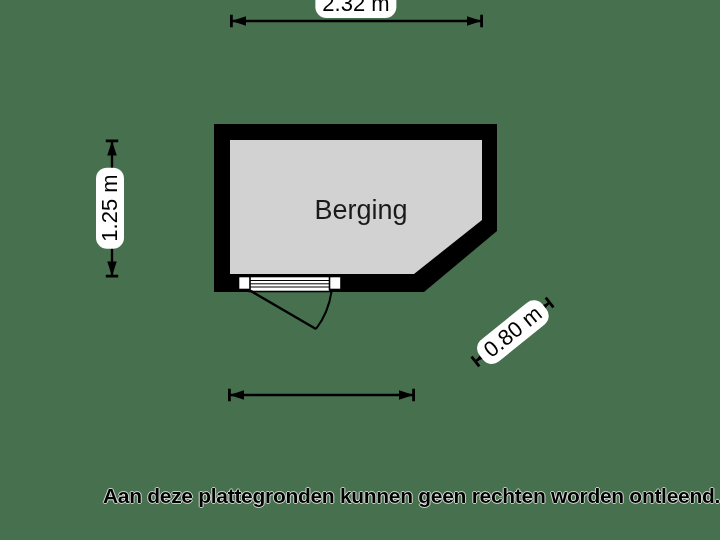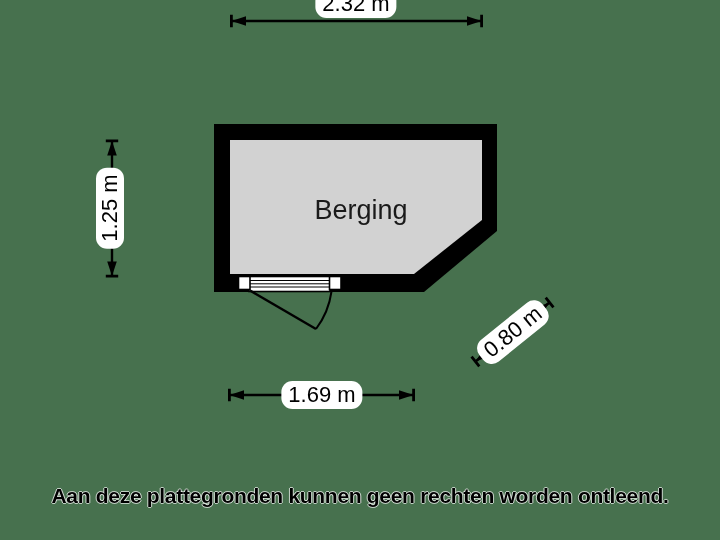--- a/index.html
+++ b/index.html
@@ -30,21 +30,21 @@
     color: #1a1a1a;
     font-size: 27px;
     white-space: nowrap;
     margin-top: 8px;
   }
 
   .footer {
     position: absolute;
     left: 0; top: 483px;
     width: 720px;
-    text-align: center;
+    text-align: right;
     color: #000000;
     font-size: 21px;
     font-weight: 700;
     line-height: 25px;
     letter-spacing: -0.3px;
     text-shadow: -1px 0 0 rgba(255,255,255,.65), 1px 0 0 rgba(255,255,255,.65),
                  0 -1px 0 rgba(255,255,255,.65), 0 1px 0 rgba(255,255,255,.65);
   }
 </style>
 </head>
@@ -77,21 +77,20 @@
     <path d="M 331.5,291.5 A 81 81 0 0 1 316,329" fill="none" stroke="#000000" stroke-width="2"></path>
 
     <line x1="231.5" y1="21" x2="481.5" y2="21" stroke="#000000" stroke-width="2.4" marker-start="url(#dimArrow)" marker-end="url(#dimArrow)"></line>
     <line x1="112" y1="141" x2="112" y2="276" stroke="#000000" stroke-width="2.4" marker-start="url(#dimArrow)" marker-end="url(#dimArrow)"></line>
     <line x1="229.5" y1="395" x2="413.5" y2="395" stroke="#000000" stroke-width="2.4" marker-start="url(#dimArrow)" marker-end="url(#dimArrow)"></line>
     <line x1="475.5" y1="361.5" x2="549.5" y2="302.5" stroke="#000000" stroke-width="2.4" marker-start="url(#dimArrow)" marker-end="url(#dimArrow)"></line>
   </svg>
 
   <div class="dim-label" style="left:356px; top:4px;">2.32 m</div>
   <div class="dim-label rot-left" style="left:110px; top:208px;">1.25 m</div>
-  <div class="dim-label" style="left:322px; top:395px;">1.69 m</div>
   <div class="dim-label rot-diag" style="left:513px; top:332px;">0.80 m</div>
 
   <div class="room-label">Berging</div>
 
   <div class="footer">
     <div>Aan deze plattegronden kunnen geen rechten worden ontleend.</div>
   </div>
 
 </div>
 

